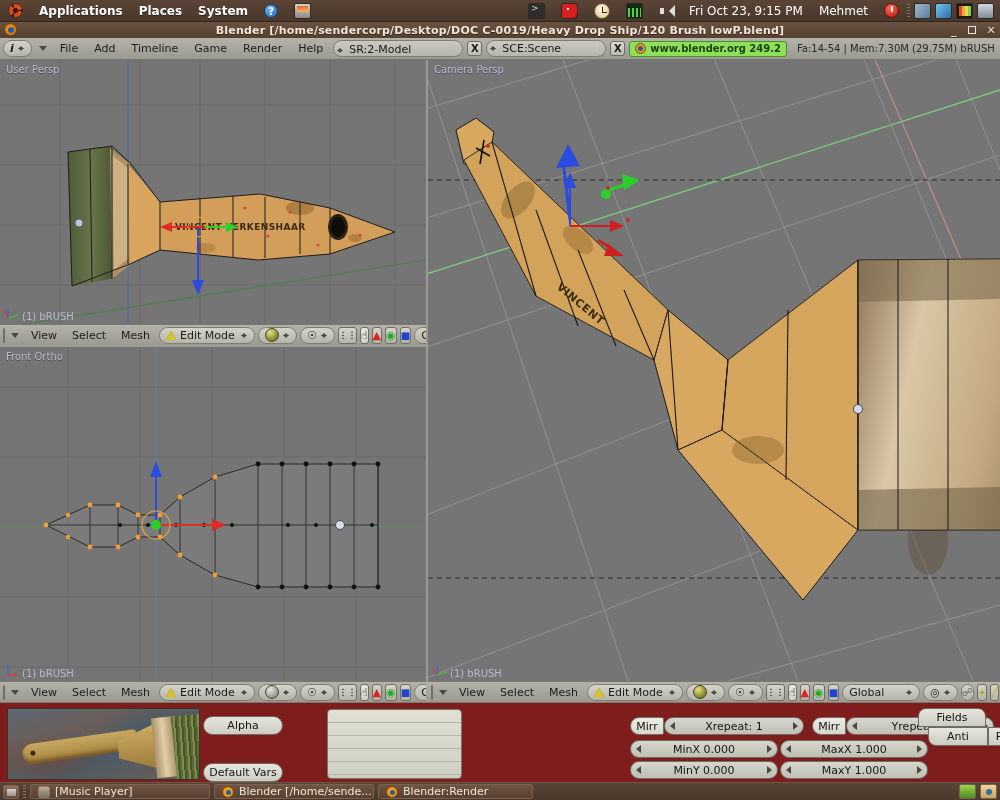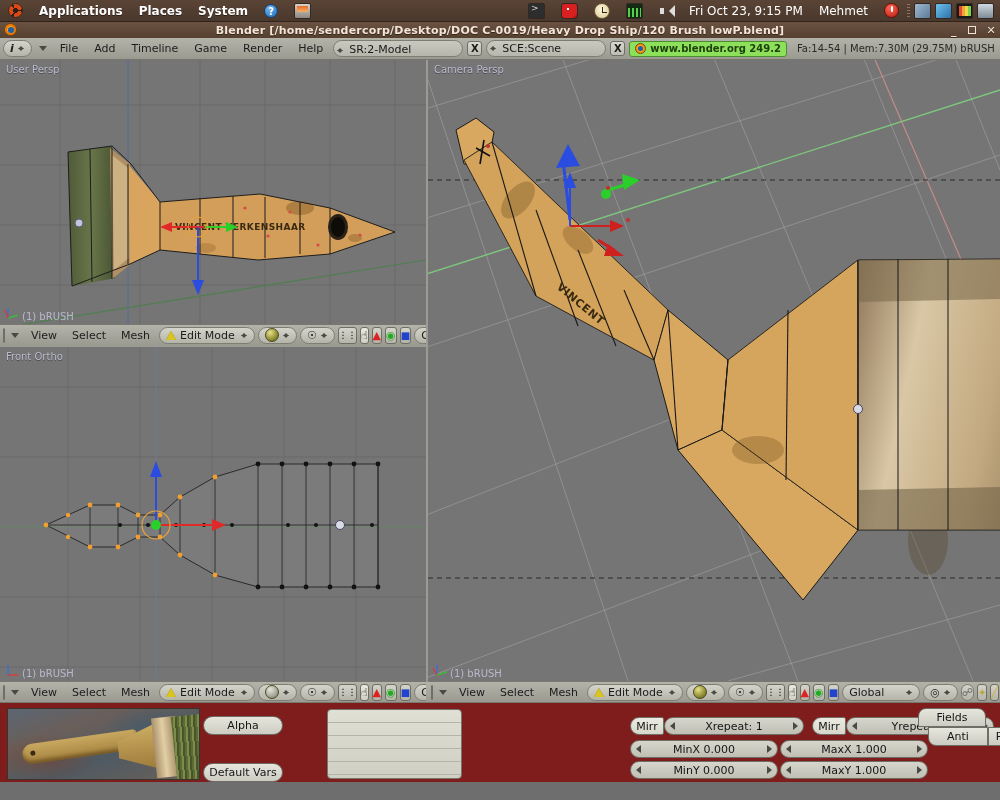--- a/index.html
+++ b/index.html
@@ -918,14 +918,33 @@
 
           <div class="tab-btn" style="left:296px; top:5px; width:68px; border-radius:8px 8px 0 0;">Fields</div>
           <div class="tab-btn" style="left:306px; top:24px; width:60px; border-radius:0 0 0 8px;">Anti</div>
           <div class="tab-btn" style="left:366px; top:24px; width:22px;">P</div>
         </div>
       </div>
     </div>
 
   </div>
 
+  <div class="taskbar">
+    <span class="tb-show"></span>
+    <span class="sep-dots"></span>
+    <div class="tb-item" style="width:180px">
+      <span class="tb-icon-m"></span>
+      <span>[Music Player]</span>
+    </div>
+    <div class="tb-item" style="width:160px">
+      <span class="tb-icon-b"></span>
+      <span>Blender [/home/sende...</span>
+    </div>
+    <div class="tb-item" style="width:155px">
+      <span class="tb-icon-b"></span>
+      <span>Blender:Render</span>
+    </div>
+    <span class="tb-spacer"></span>
+    <span class="tb-tray tbt-g"></span>
+    <span class="tb-tray tbt-o"></span>
+  </div>
 
 </div>
 
 </body></html>

